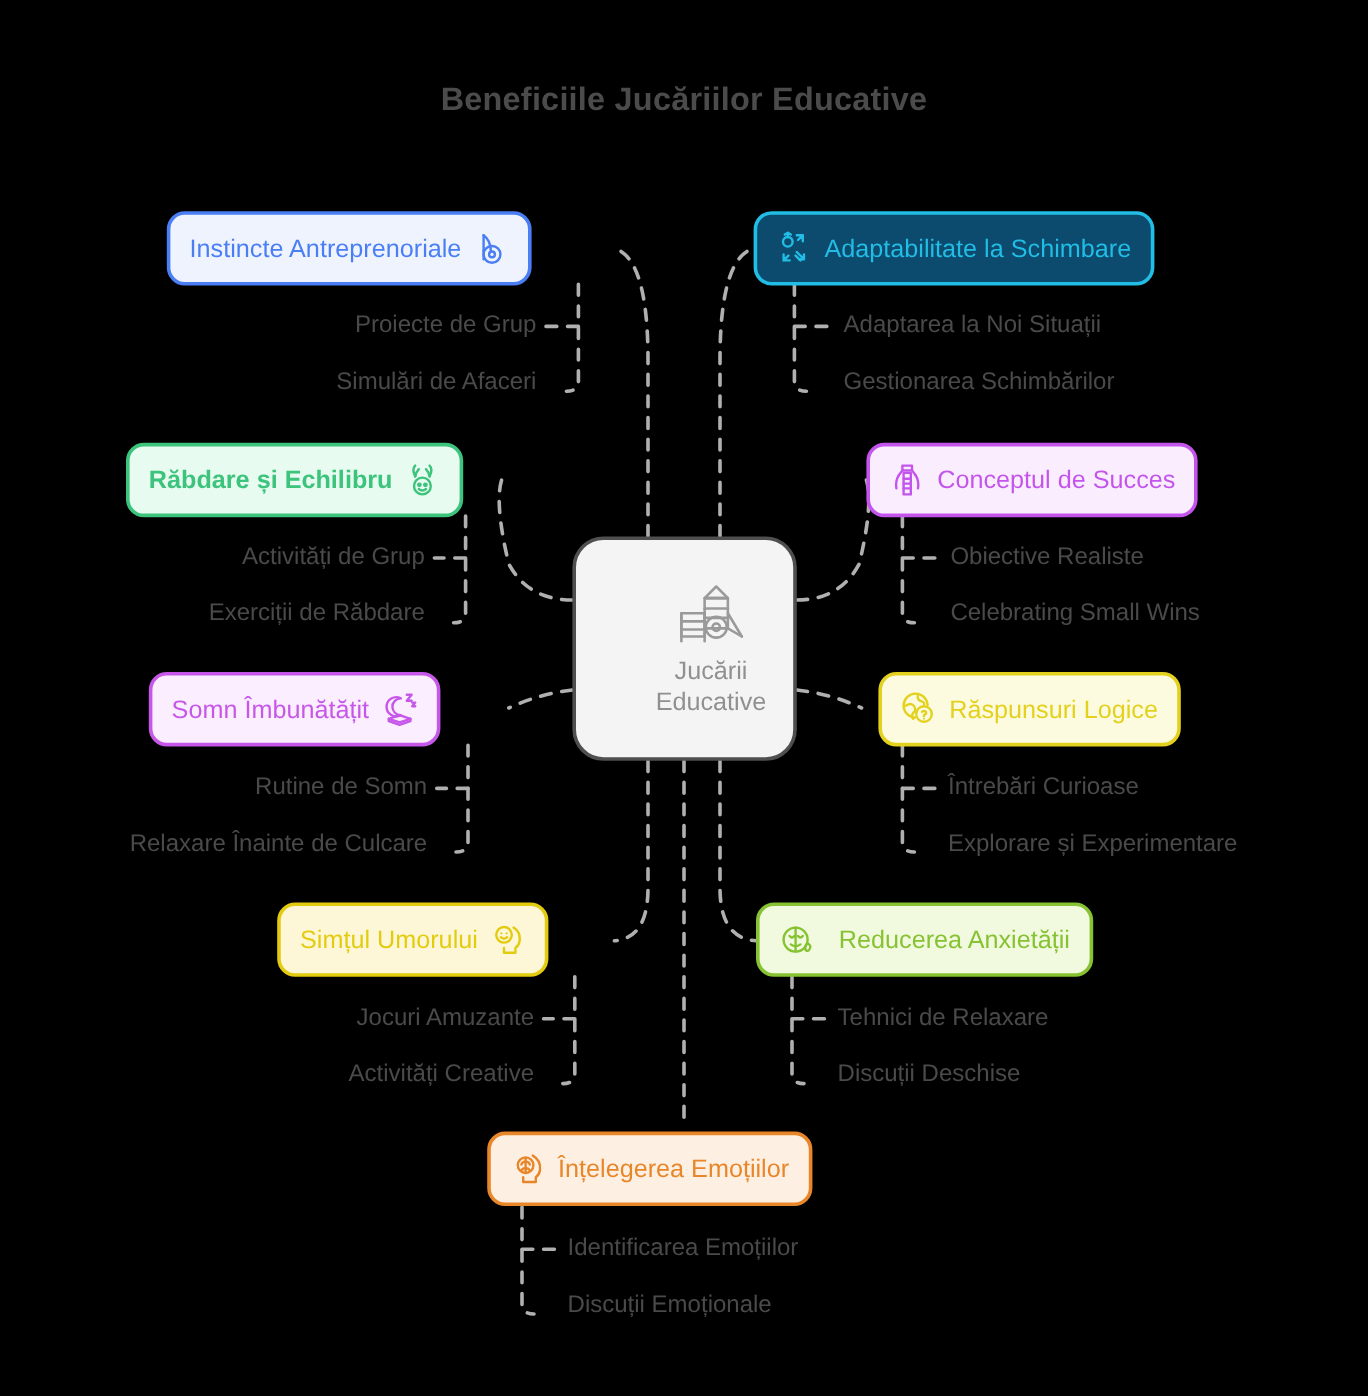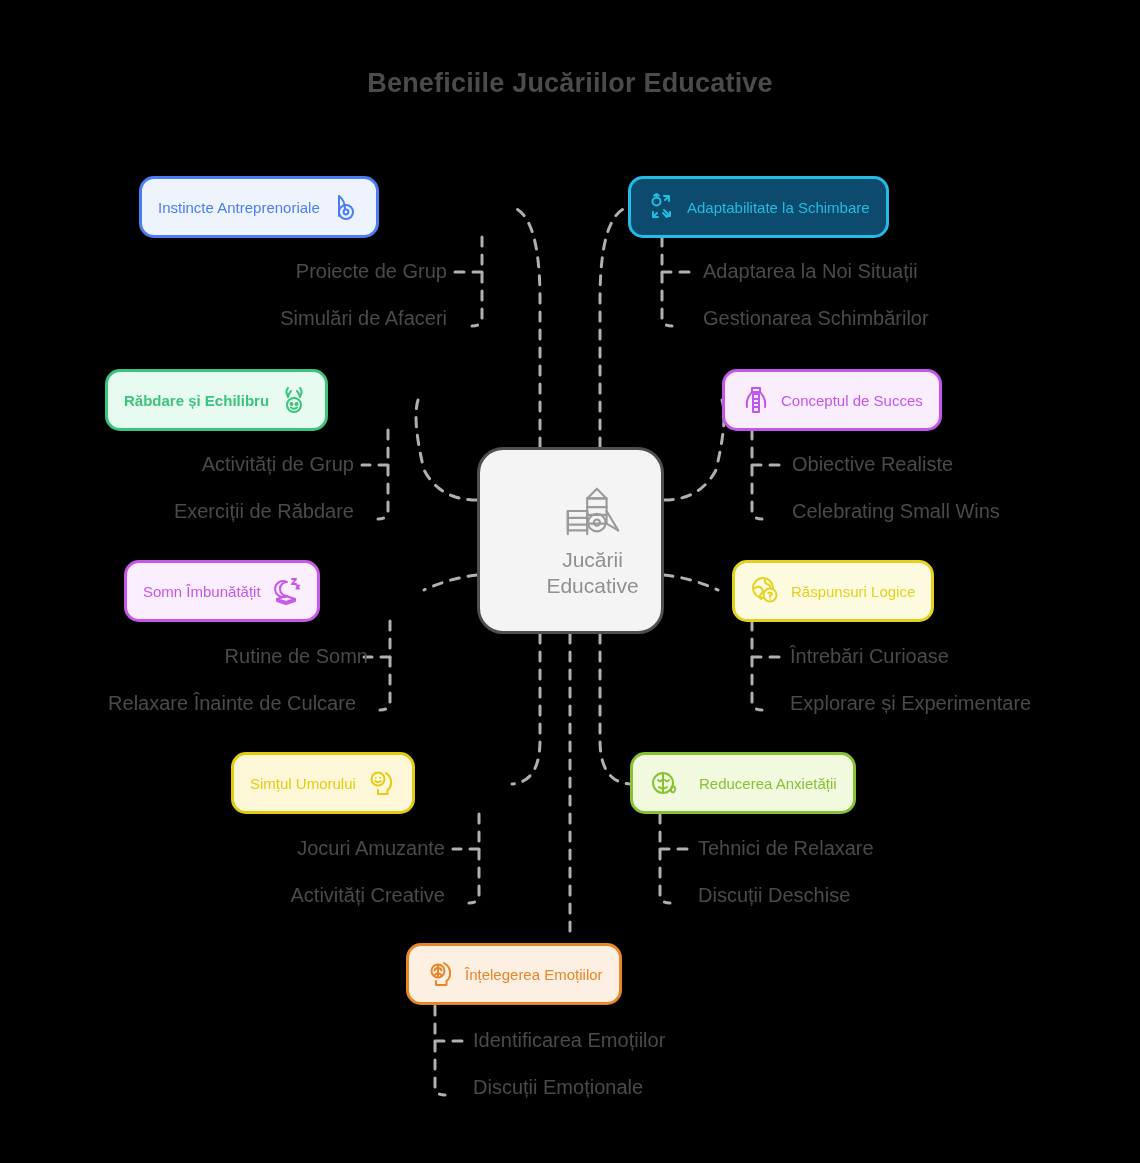--- a/index.html
+++ b/index.html
@@ -44,21 +44,21 @@
     position: absolute;
     display: flex; align-items: center;
     gap: 10px;
     border-radius: 15px;
     border-width: 3px; border-style: solid;
     height: 62px;
     padding: 0 16px;
     white-space: nowrap;
   }
   .node .nicon { width: 30px; height: 30px; flex: 0 0 auto; display:block; }
-  .node .nlabel { font-size: 15px; font-weight: 400; line-height: 1; }
+  .node .nlabel { font-size: 21px; font-weight: 400; line-height: 1; }
   .node.icon-right { flex-direction: row-reverse; }
 
   
   .sub {
     position: absolute;
     font-size: 20px;
     color: #4a4a4a;
     white-space: nowrap;
     line-height: 1;
   }
@@ -218,21 +218,21 @@
         <path d="M16 6 A8 8 0 1 0 16 20 A6.5 6.5 0 0 1 16 6 Z"></path>
         <circle cx="9" cy="11" r=".9" fill="#c657e8" stroke="none"></circle>
         <path d="M6 23 L15 20 L24 23 L15 26 Z"></path>
         <path d="M6 23 L6 25 L15 28 L24 25 L24 23"></path>
         <path d="M21 3 L25 3 L21 8 L25 8"></path>
         <path d="M25.5 9.5 L28 9.5 L25.5 12.5 L28 12.5"></path>
       </svg>
     </span>
     <span class="nlabel" style="color:#c657e8;">Somn Îmbunătățit</span>
   </div>
-  <div class="sub right" style="left:12px; width:356px; top:646px;">Rutine de Somn</div>
+  <div class="sub right" style="left:0; width:356px; top:646px;">Rutine de Somn</div>
   <div class="sub right" style="left:0; width:356px; top:693px;">Relaxare Înainte de Culcare</div>
 
   <div class="node" style="left:732px; top:560px; border-color:#e3d11e; background:#fdfbdf;">
     <span>
       <svg class="nicon" viewBox="0 0 30 30" fill="none" stroke="#e3d11e" stroke-width="2" stroke-linecap="round" stroke-linejoin="round">
         <path d="M22 11.5 A10 10 0 1 0 11.5 22"></path>
         <path d="M4 12 Q9 9 11 13 Q13 16 10 18 Q8 20 10 23"></path>
         <path d="M14 3 Q13 7 16 8 Q20 9 19 12"></path>
         <circle cx="19" cy="19" r="6.5"></circle>
         <path d="M17.3 17.3 Q19 15.5 20.6 17.3 Q21.5 18.6 19 19.8 L19 20.8"></path>

